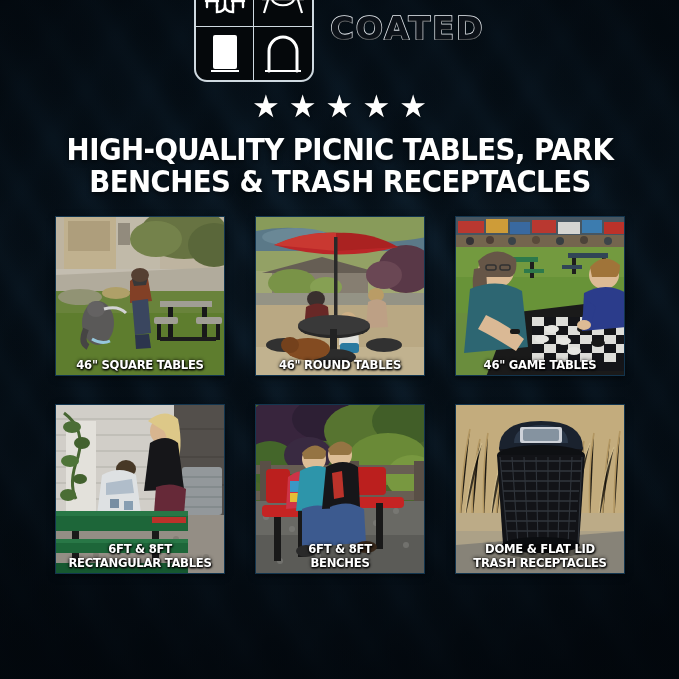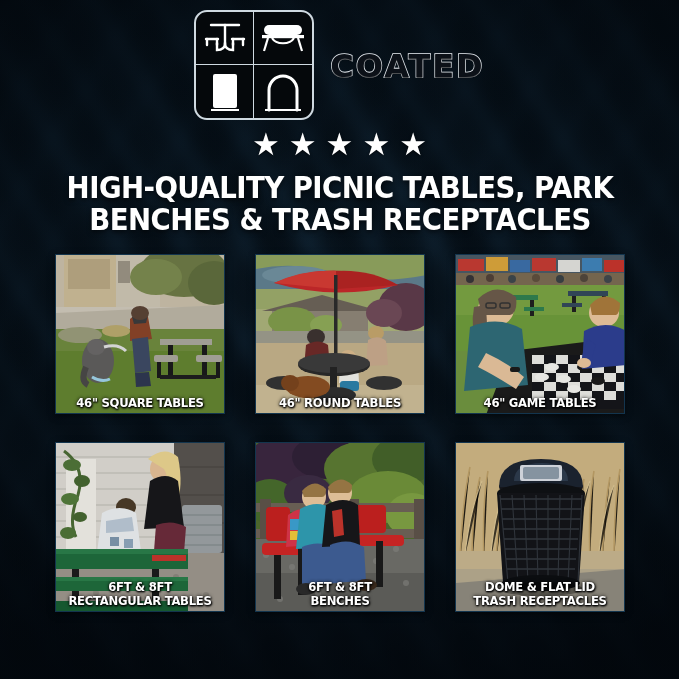--- a/index.html
+++ b/index.html
@@ -78,21 +78,22 @@
 
   
   #content {
     position: relative;
     z-index: 5;
     width: 679px;
     height: 574px;
     display: flex;
     flex-direction: column;
     align-items: center;
-    padding-top: 10px;
+    padding-top: 40px;
+    justify-content: flex-end;
   }
 
   
   #logo-row {
     display: flex;
     align-items: center;
     gap: 16px;
     height: 116px;
   }
 

